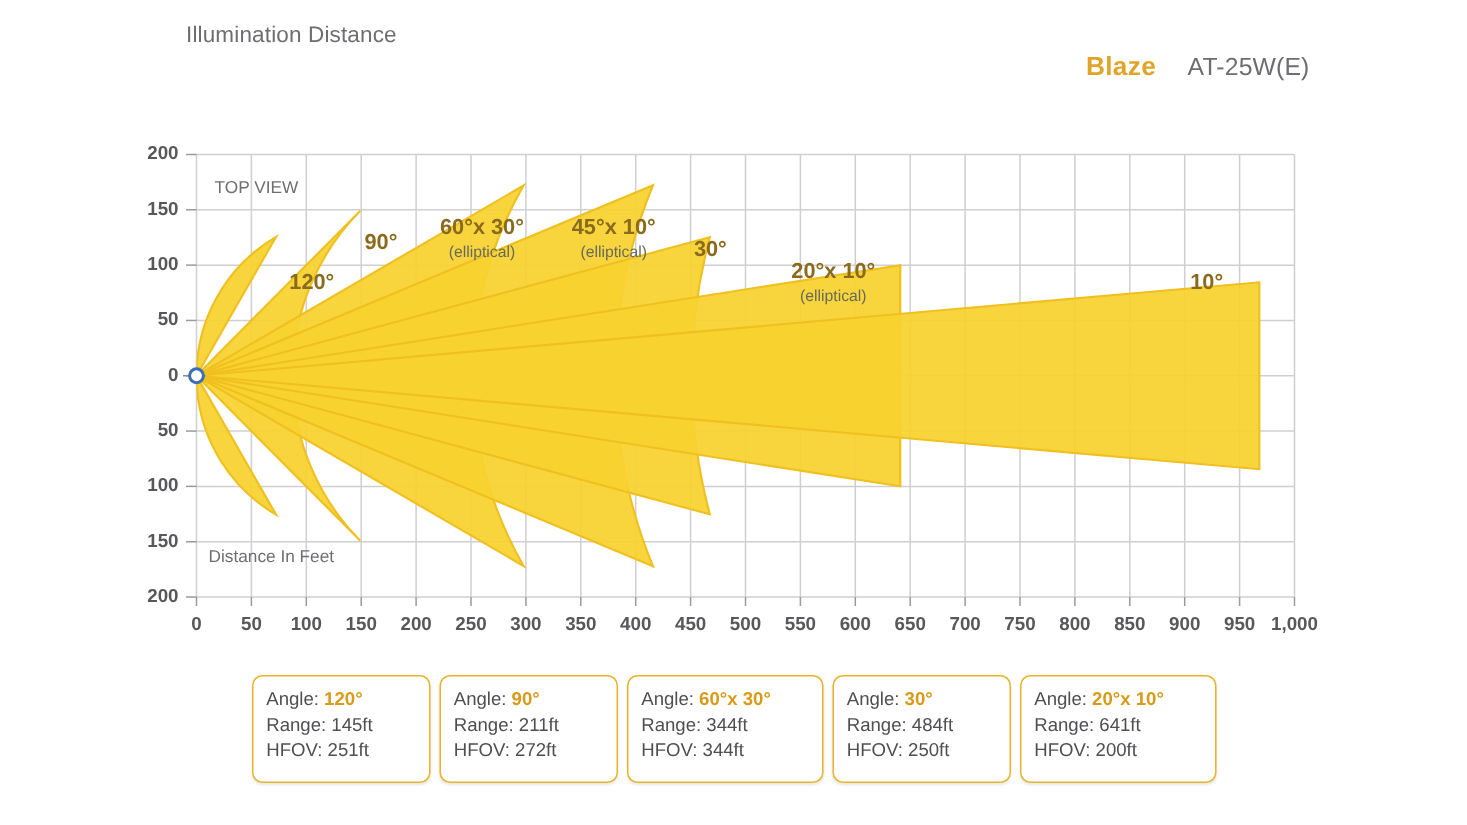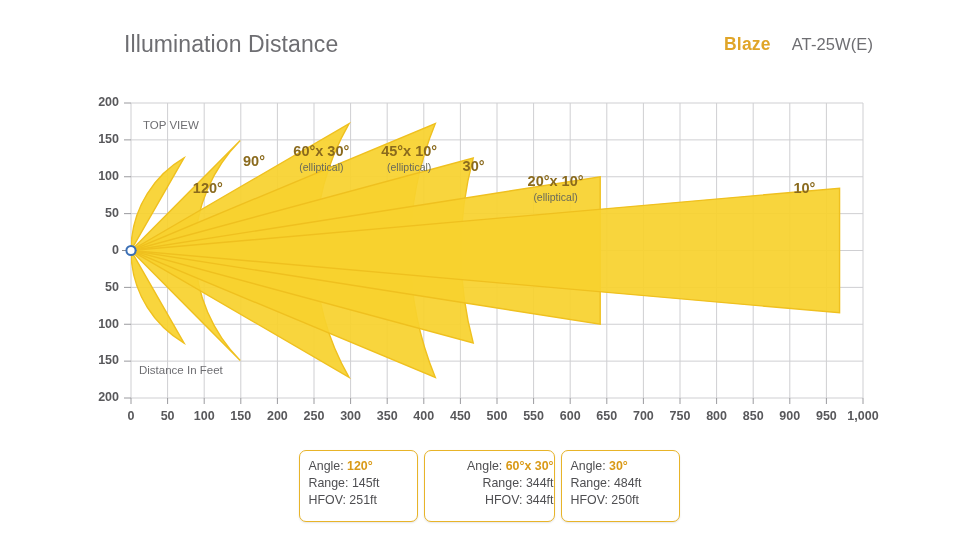--- a/index.html
+++ b/index.html
@@ -10,22 +10,22 @@
     overflow:hidden;
     position:relative;
   }
   #stage{position:relative;width:978px;height:550px;}
 
   
   .header{
     position:absolute;left:0;top:0;width:978px;height:88px;
   }
   .title{
-    position:absolute;left:124px;top:31px;
-    font-size:23px;color:#6e6e72;font-weight:400;
+    position:absolute;left:124px;top:15px;
+    font-size:15px;color:#6e6e72;font-weight:400;
     letter-spacing:.1px;white-space:nowrap;
   }
   .brandwrap{
     position:absolute;right:105px;top:34px;
     white-space:nowrap;
   }
   .brand{
     font-size:17.5px;font-weight:700;color:#E0A528;letter-spacing:.2px;margin-left:40px;
   }
   .model{
@@ -68,21 +68,21 @@
   }
   .card{
     box-sizing:border-box;
     width:119px;height:72px;
     border:1.6px solid #E8B429;
     border-radius:7px;
     background:#ffffff;
     padding:7px 0 0 9px;
     box-shadow:0 1px 2px rgba(0,0,0,.10);
   }
-  .card.wide{width:131px;text-align:right;}
+  .card.wide{width:131px;}
   .cline{
     font-size:12.4px;color:#4f4f52;line-height:1.38;white-space:nowrap;
   }
   .cval{font-weight:700;color:#4f4f52;}
   .cval.ang{color:#D99A18;}
 </style>
 </head>
 <body>
 
 <div id="stage">
@@ -226,25 +226,35 @@
         </g>
     </svg>
   </div>
 
   <div class="cards" id="cards">
       <div class="card">
         <div class="cline"><span>Angle: </span><span class="cval ang">120°</span></div>
         <div class="cline"><span>Range: </span><span>145ft</span></div>
         <div class="cline"><span>HFOV: </span><span>251ft</span></div>
       </div>
+      <div class="card">
+        <div class="cline"><span>Angle: </span><span class="cval ang">90°</span></div>
+        <div class="cline"><span>Range: </span><span>211ft</span></div>
+        <div class="cline"><span>HFOV: </span><span>272ft</span></div>
+      </div>
       <div class="card wide">
         <div class="cline"><span>Angle: </span><span class="cval ang">60°x 30°</span></div>
         <div class="cline"><span>Range: </span><span>344ft</span></div>
         <div class="cline"><span>HFOV: </span><span>344ft</span></div>
       </div>
       <div class="card">
         <div class="cline"><span>Angle: </span><span class="cval ang">30°</span></div>
         <div class="cline"><span>Range: </span><span>484ft</span></div>
         <div class="cline"><span>HFOV: </span><span>250ft</span></div>
       </div>
+      <div class="card wide">
+        <div class="cline"><span>Angle: </span><span class="cval ang">20°x 10°</span></div>
+        <div class="cline"><span>Range: </span><span>641ft</span></div>
+        <div class="cline"><span>HFOV: </span><span>200ft</span></div>
+      </div>
     </div>
 
 </div>
 
 </body></html>

